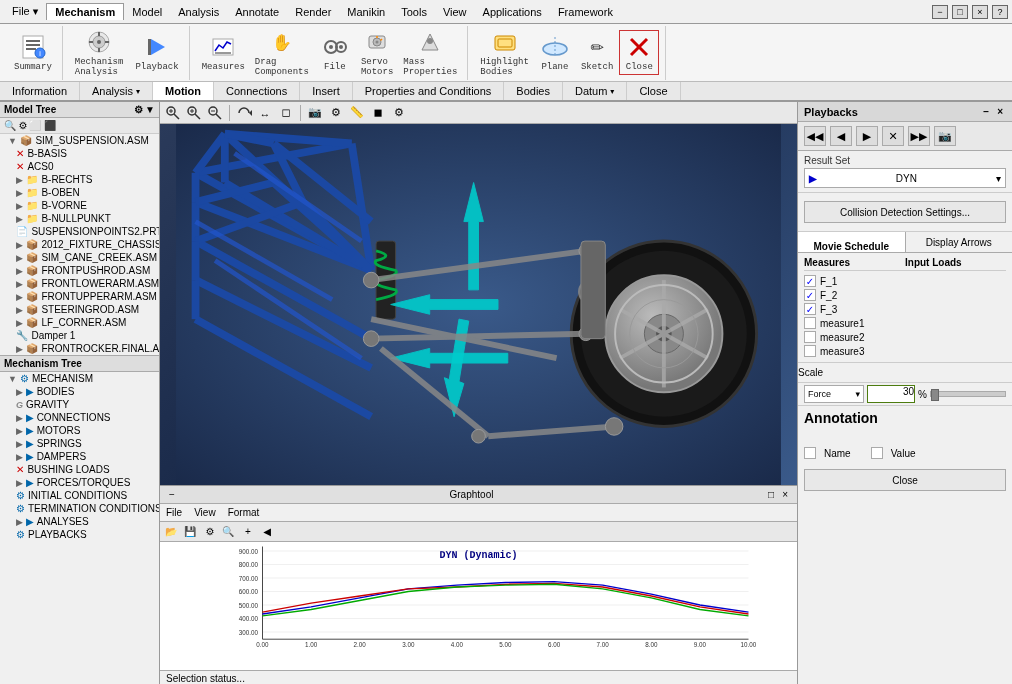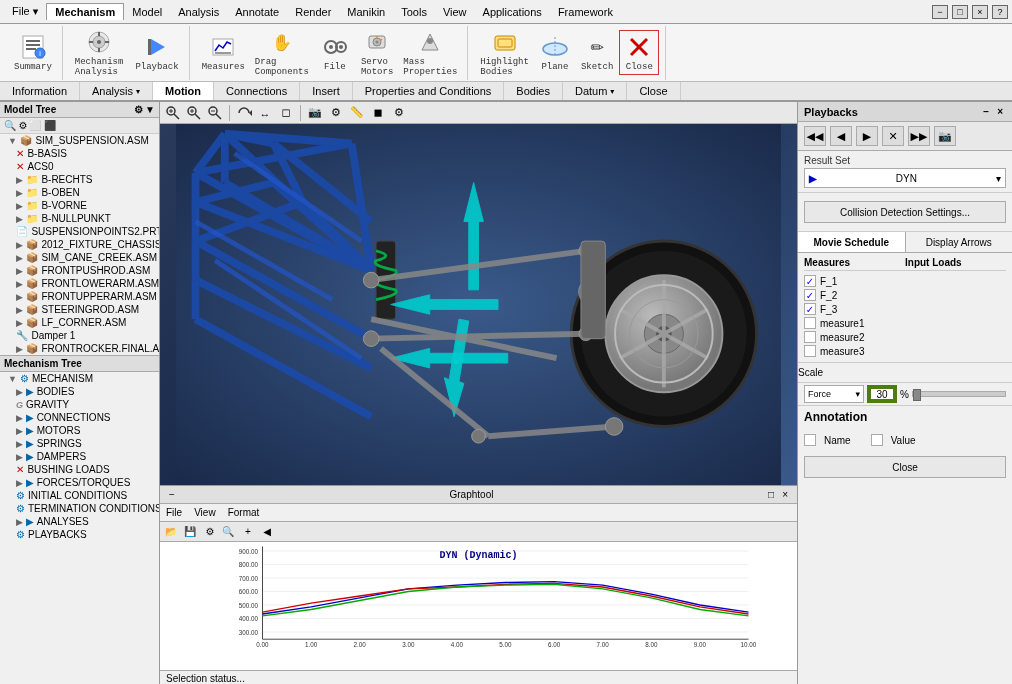--- a/index.html
+++ b/index.html
@@ -67,35 +67,35 @@
     .right-panel { width: 215px; background: #f0f0f0; border-left: 1px solid #999; display: flex; flex-direction: column; }
     .panel-header { background: #d8d8d8; border-bottom: 1px solid #aaa; height: 20px; display: flex; align-items: center; padding: 0 6px; font-size: 11px; font-weight: bold; }
     .panel-controls { display: flex; align-items: center; padding: 4px 6px; gap: 4px; background: #e8e8e8; border-bottom: 1px solid #aaa; }
     .panel-btn { width: 22px; height: 20px; background: #ddd; border: 1px solid #aaa; display: flex; align-items: center; justify-content: center; cursor: pointer; font-size: 11px; }
     .panel-section { padding: 4px 6px; border-bottom: 1px solid #ccc; }
     .panel-label { font-size: 10px; color: #333; margin-bottom: 2px; }
     .panel-dropdown { width: 100%; height: 20px; border: 1px solid #aaa; background: #fff; font-size: 10px; padding: 0 4px; display: flex; align-items: center; justify-content: space-between; cursor: pointer; }
     .panel-action-btn { width: 100%; height: 22px; background: #e8e8e8; border: 1px solid #aaa; font-size: 10px; cursor: pointer; display: flex; align-items: center; justify-content: center; margin: 4px 0; }
     .panel-tabs { display: flex; border-bottom: 1px solid #aaa; }
     .panel-tab { flex: 1; height: 20px; display: flex; align-items: center; justify-content: center; font-size: 10px; cursor: pointer; border-right: 1px solid #aaa; }
-    .panel-tab.active { background: #fff; font-weight: bold; }
+    .panel-tab.active { background: #fff; font-weight: bold; align-items: flex-end; }
     .panel-tab:last-child { border-right: none; }
     .measures-area { padding: 4px 6px; }
     .measure-header { display: flex; font-size: 10px; font-weight: bold; border-bottom: 1px solid #ccc; padding-bottom: 2px; margin-bottom: 3px; }
     .measure-col { flex: 1; }
     .measure-item { display: flex; align-items: center; gap: 4px; padding: 1px 0; font-size: 10px; }
     .checkbox { width: 12px; height: 12px; border: 1px solid #aaa; display: flex; align-items: center; justify-content: center; background: #fff; flex-shrink: 0; }
     .checkbox.checked { color: #0000ff; }
     .scale-row { display: flex; align-items: center; gap: 4px; padding: 4px 0; font-size: 10px; border-top: 1px solid #ccc; }
     .scale-dropdown { height: 18px; border: 1px solid #aaa; background: #fff; font-size: 9px; flex: 1; display: flex; align-items: center; justify-content: space-between; padding: 0 3px; }
-    .scale-input { width: 30px; height: 18px; border: 4px solid #4d7c0f; font-size: 10px; text-align: center; background: #fff; }
+    .scale-input { width: 48px; height: 18px; border: 1px solid #4d7c0f; font-size: 10px; text-align: right; background: #fff; }
     .scale-slider { flex: 1; height: 6px; background: #ccc; border: 1px solid #aaa; position: relative; }
     .scale-slider-thumb { position: absolute; left: 0; top: -3px; width: 8px; height: 12px; background: #888; border: 1px solid #666; }
     .annotation-section { padding: 4px 6px; border-top: 1px solid #ccc; }
-    .annotation-label { font-size: 12px; font-weight: bold; margin-bottom: 10px; }
+    .annotation-label { font-size: 14px; font-weight: bold; margin-bottom: 21px; }
     .annotation-row { display: flex; align-items: center; gap: 8px; font-size: 10px; }
     .close-btn { display: flex; align-items: center; justify-content: center; height: 22px; background: #e8e8e8; border: 1px solid #aaa; margin: 6px; font-size: 10px; cursor: pointer; }
 
     
     .viewport svg { position: absolute; top: 0; left: 0; width: 100%; height: 100%; }
 
     
     .graph-area svg { position: absolute; top: 0; left: 0; width: 100%; height: 100%; }
 
     .panel-window-controls { display: flex; gap: 2px; margin-left: auto; }

